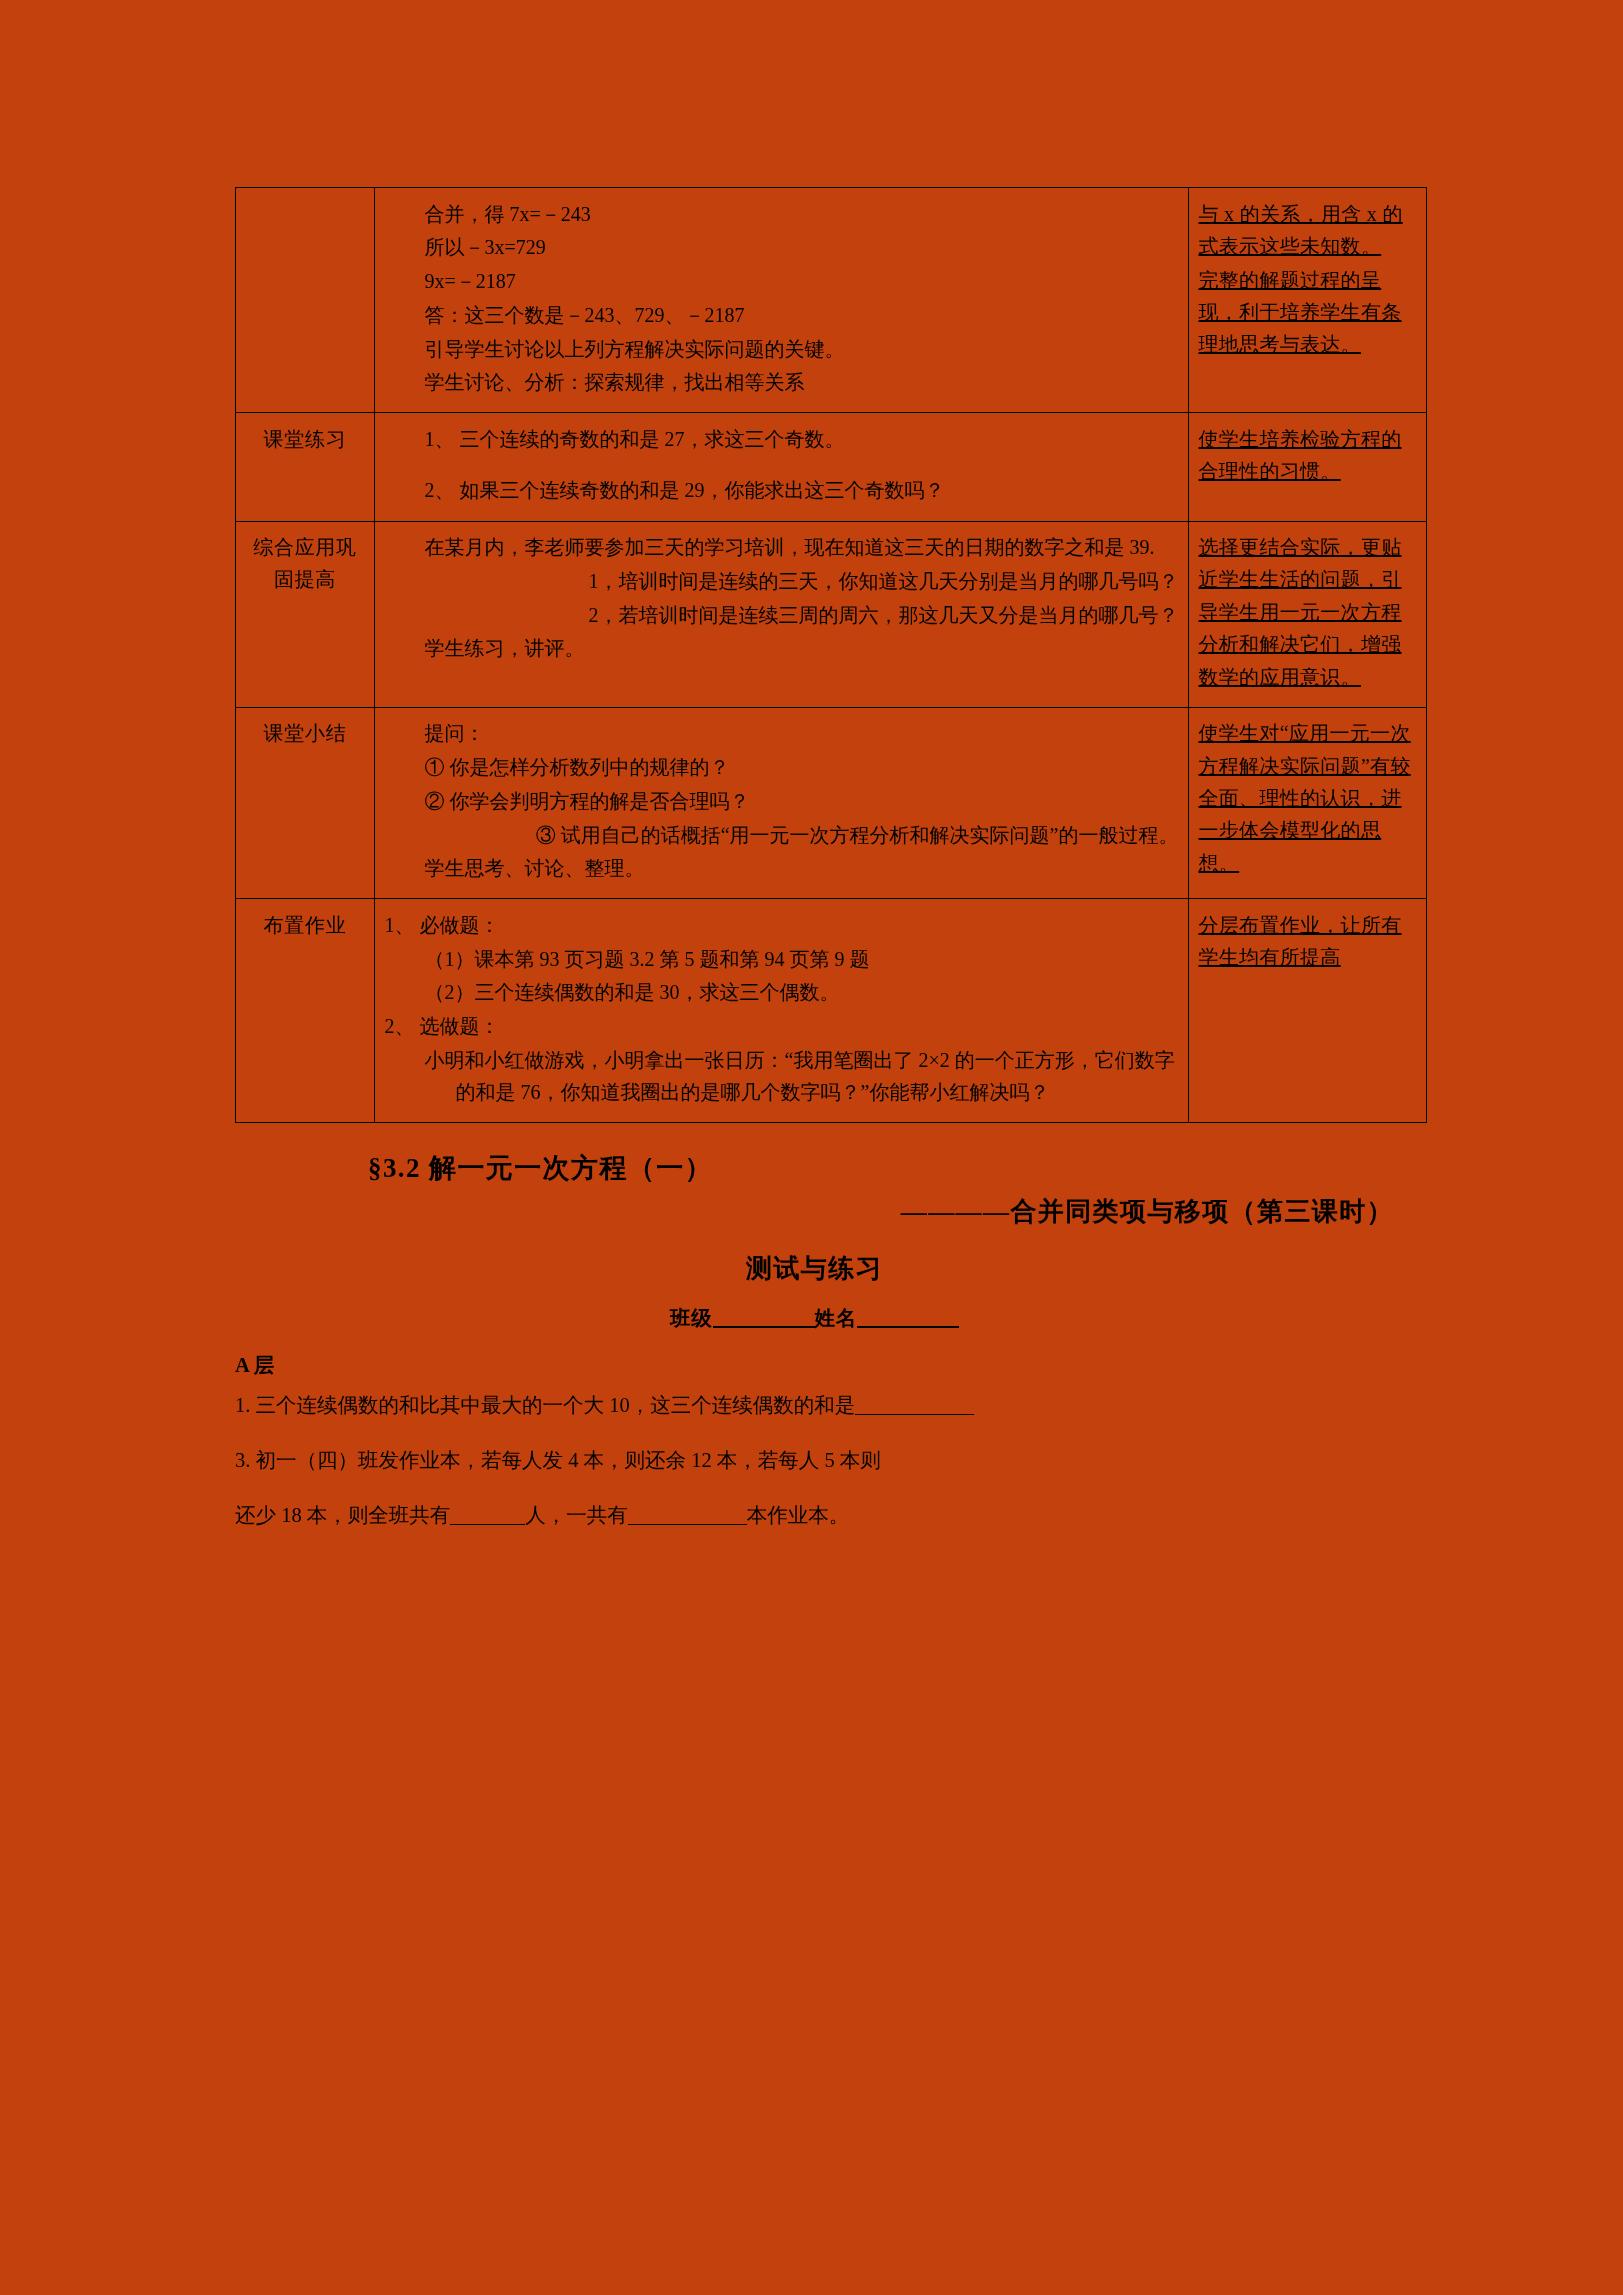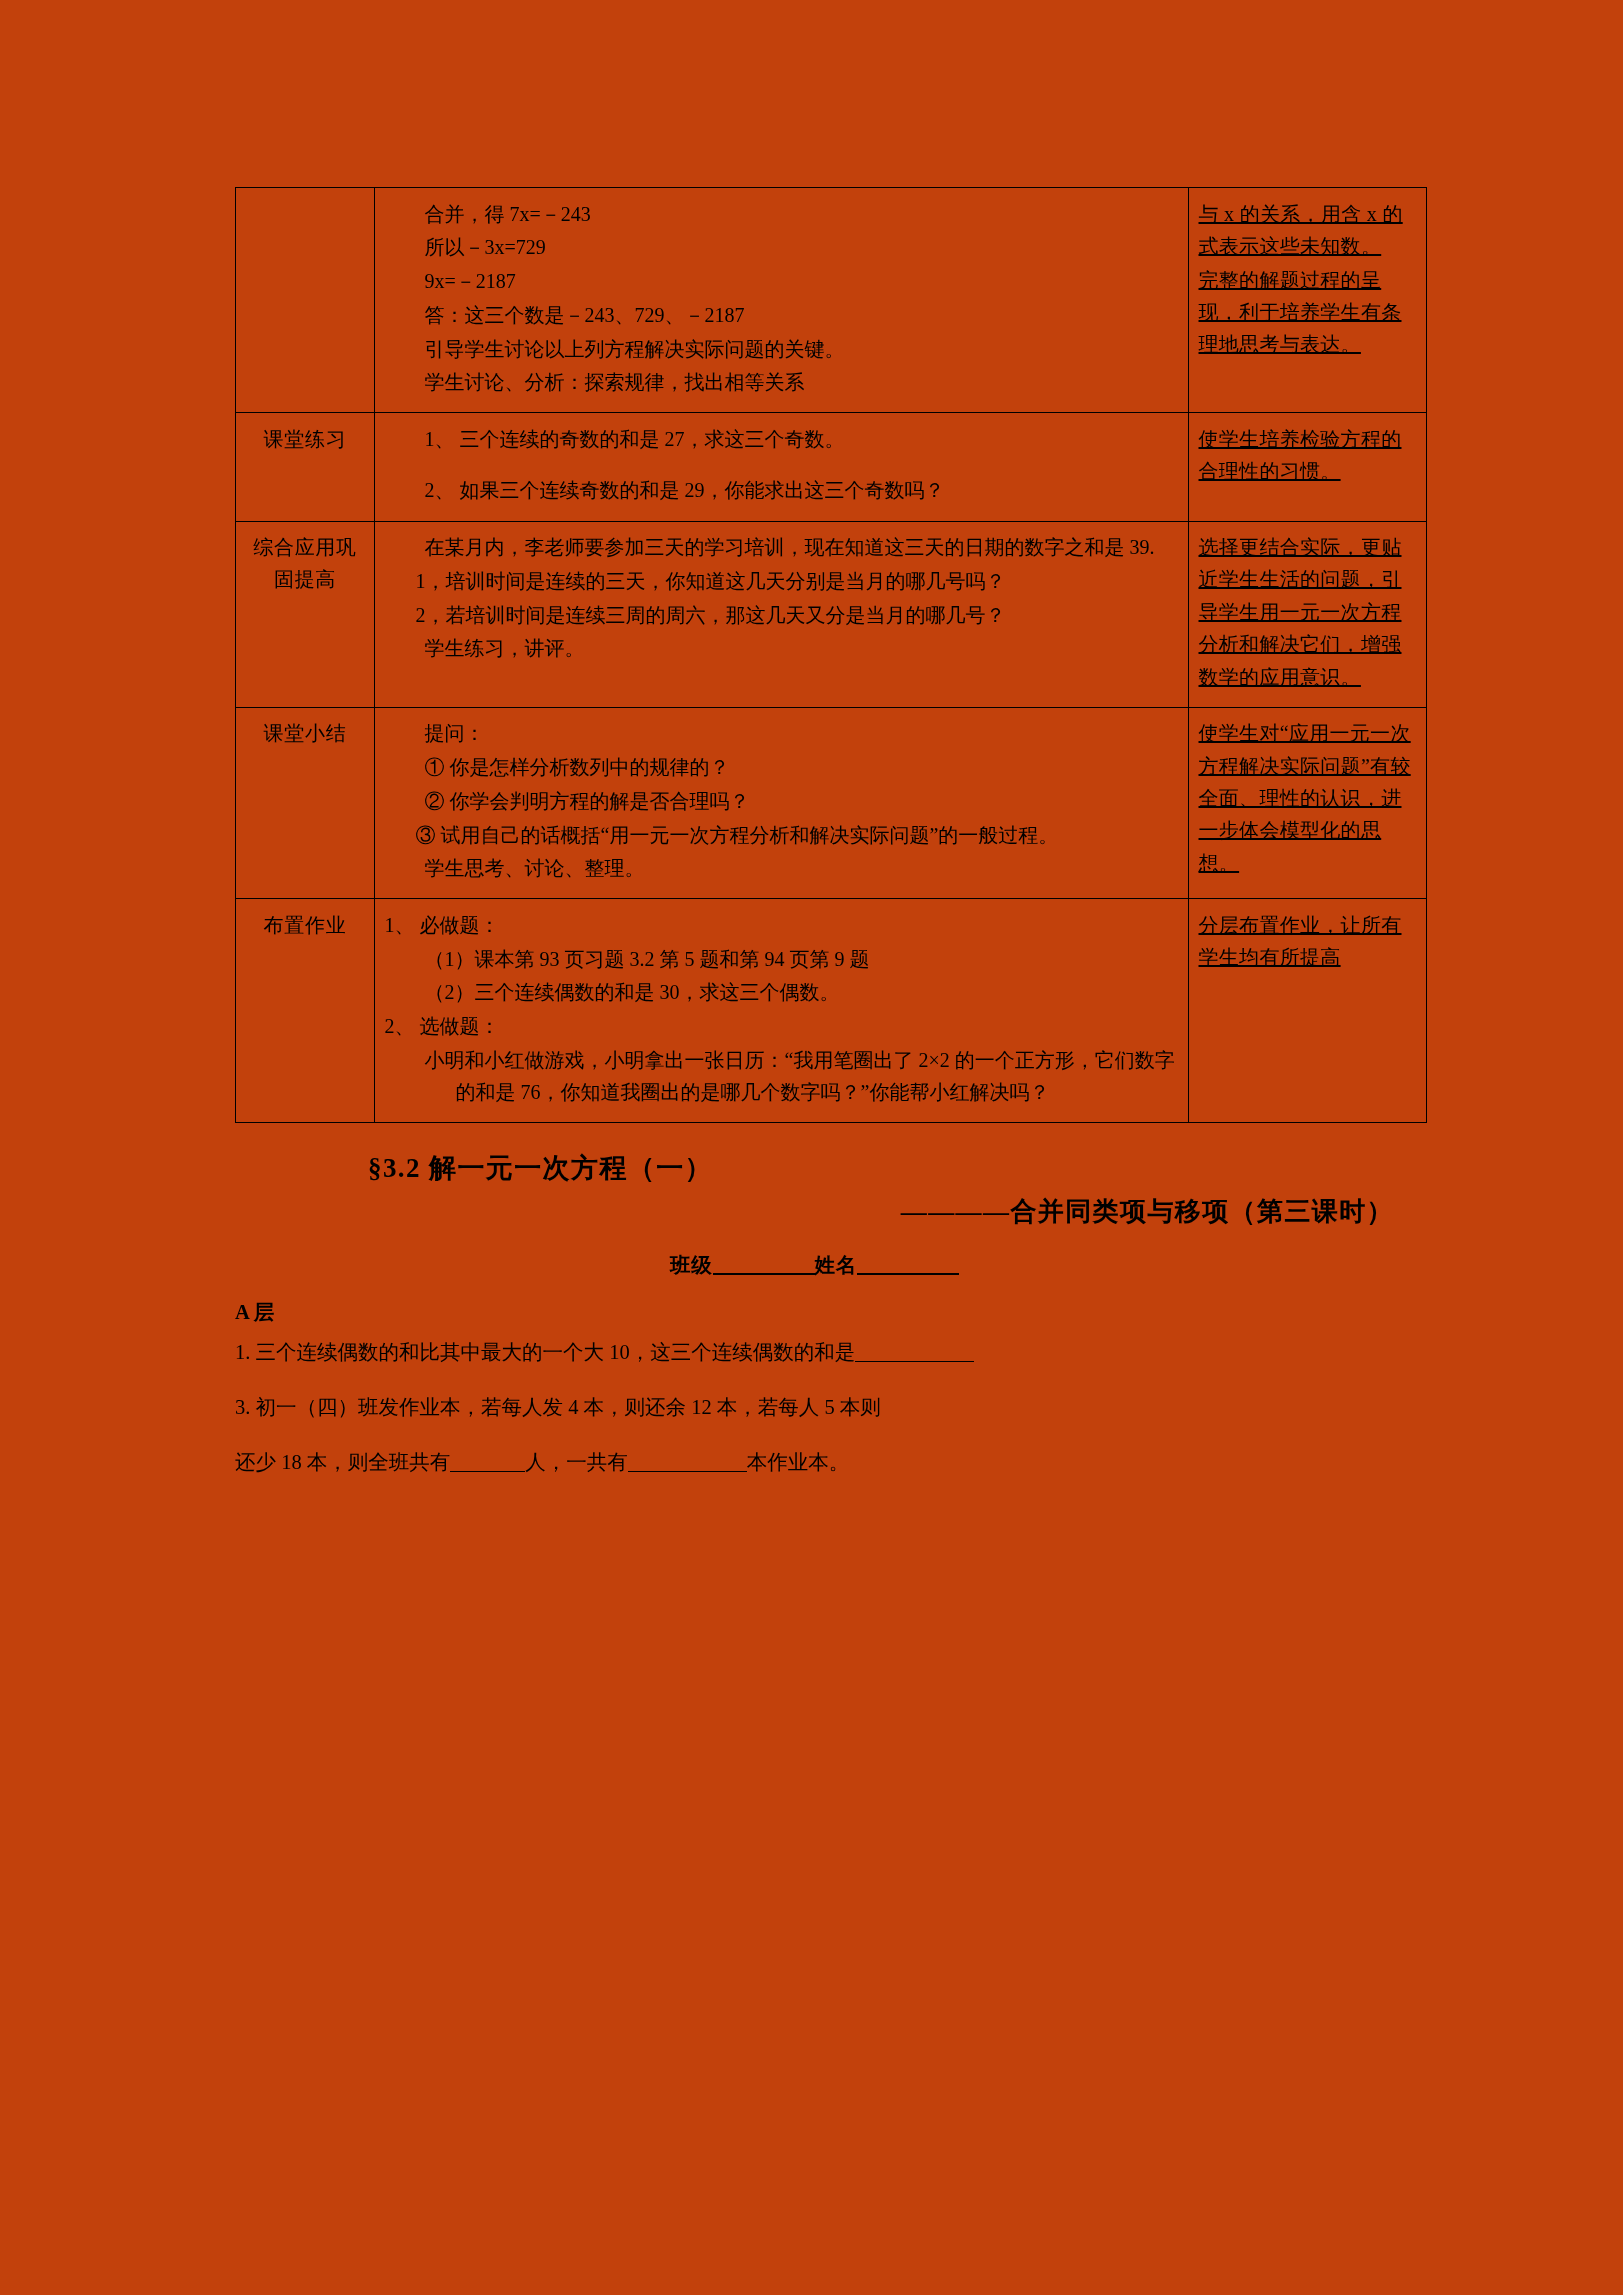--- a/index.html
+++ b/index.html
@@ -53,20 +53,21 @@
     text-decoration: underline;
   }
   .ind1 { text-indent: 40px; }
   .ind0 { text-indent: 0; }
   p {
     margin: 0 0 1.4px 0;
   }
   .hang2 {
     padding-left: 71px;
     text-indent: -40px;
+    text-align: right;
   }
   .sub-ind {
     padding-left: 71px;
     text-indent: 0;
   }
   .stage-vert {
     display: block;
   }
   .gap-line {
     height: 17.7px;
@@ -228,20 +229,21 @@
           <td class="col-note">
             <p>分层布置作业，让所有学生均有所提高</p>
           </td>
         </tr>
       </tbody>
     </table>
 
     <div class="titles">
       <div class="title-main">§3.2 解一元一次方程（一）</div>
       <div class="title-sub">————合并同类项与移项（第三课时）</div>
+      <div class="title-third">测试与练习</div>
     </div>
 
     <div class="name-row">
       <span>班级</span><span class="blank-s"></span><span>姓名</span><span class="blank-s"></span>
     </div>
 
     <div class="level-label">A 层</div>
 
     <div class="q">
       <span>1. 三个连续偶数的和比其中最大的一个大 10，这三个连续偶数的和是</span><span class="blank-m"></span>

